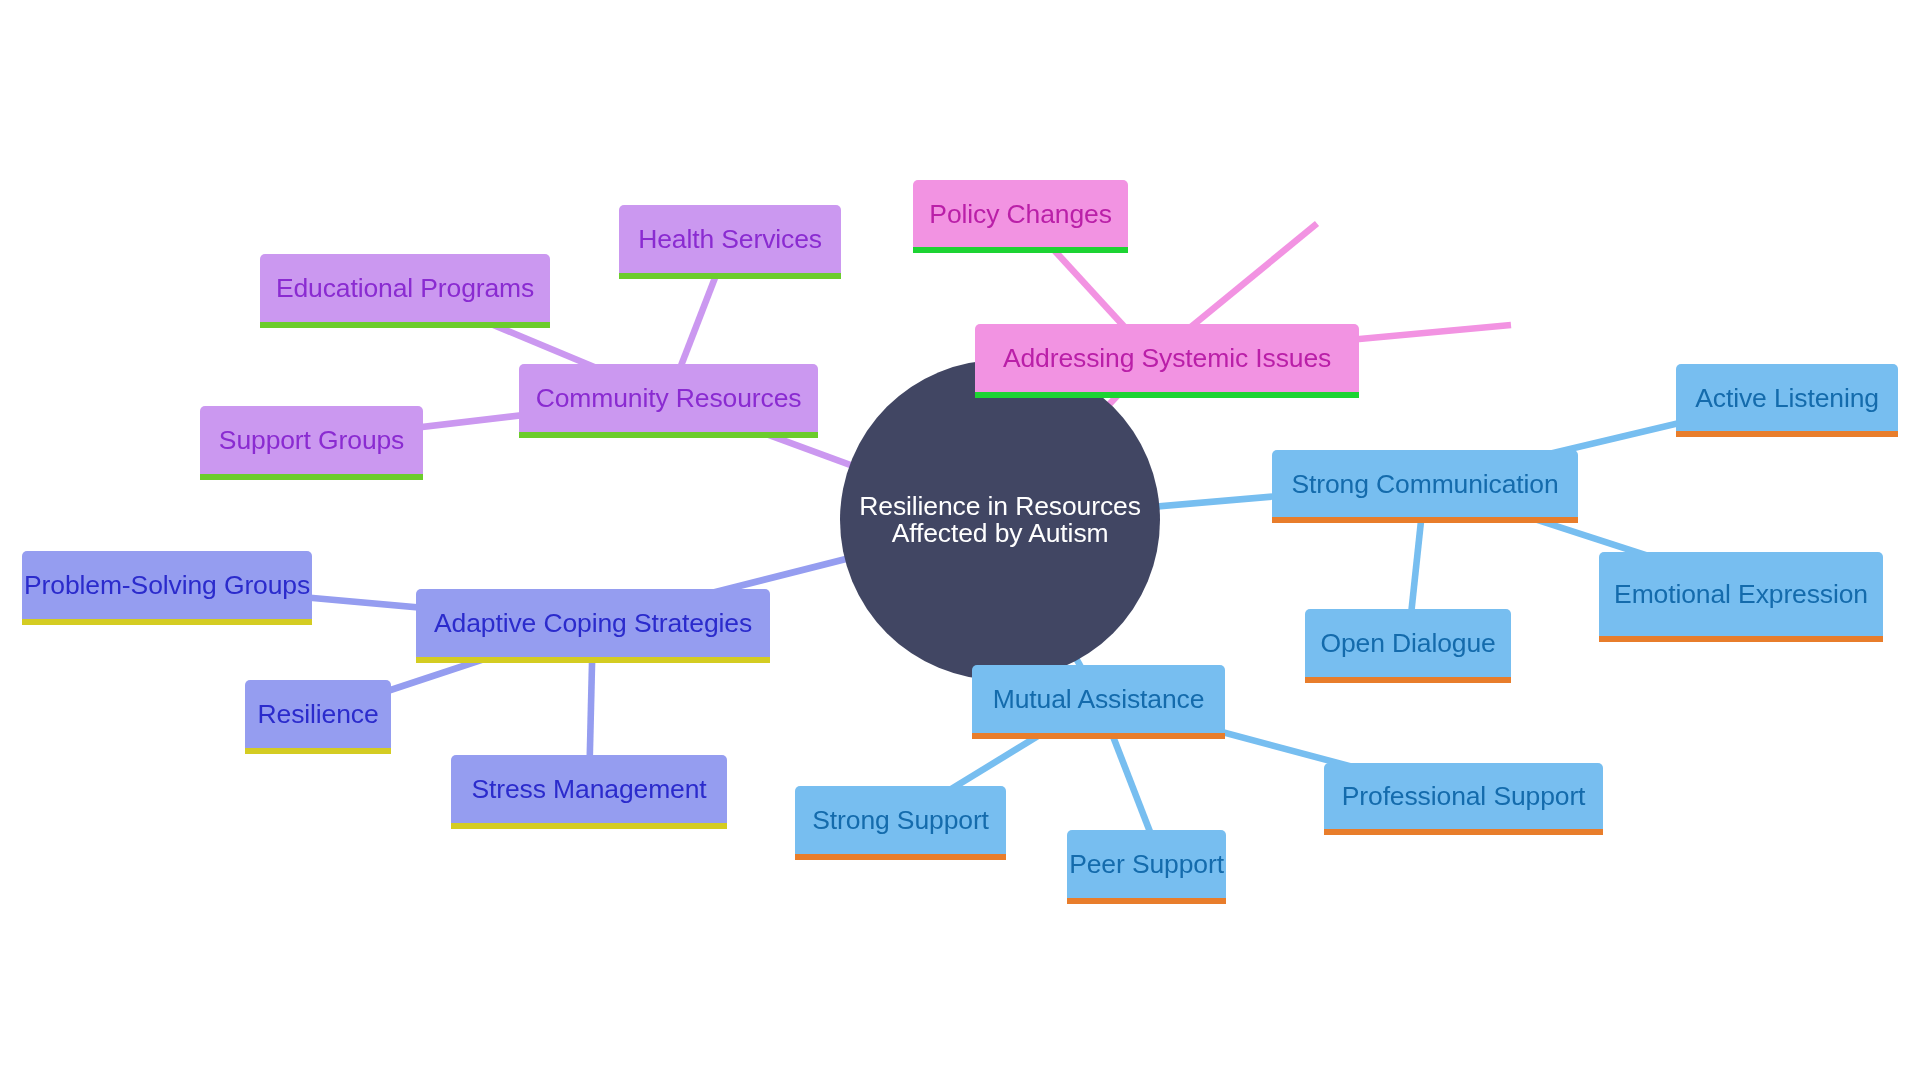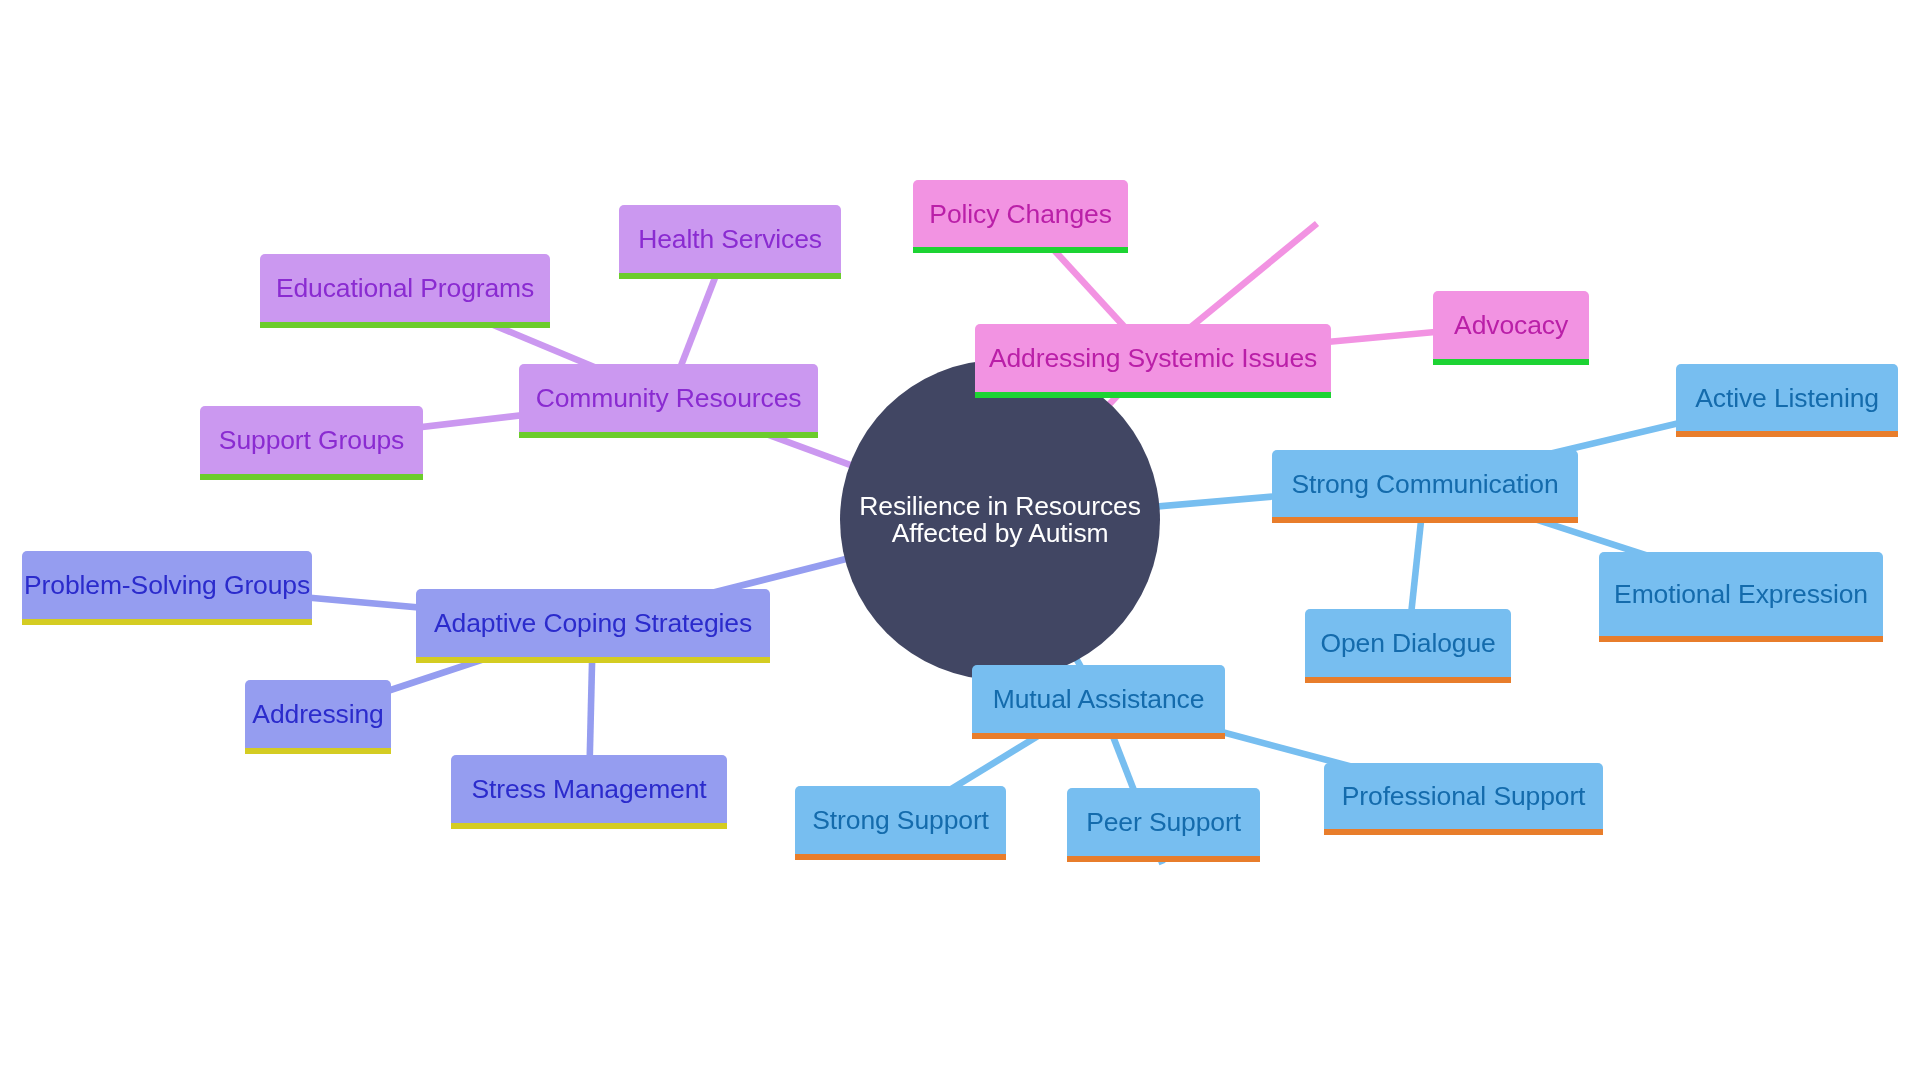--- a/index.html
+++ b/index.html
@@ -54,29 +54,23 @@
     <div class="mm-root" style="left:840px;top:360px;width:320px;height:320px;background:#414663;color:#FFFFFF">
       <div class="root-line">Resilience in Resources</div>
       <div class="root-line">Affected by Autism</div>
     </div>
     <div class="mm-node" style="left:913px;top:180px;width:215px;height:67px">
       <div class="node-box" style="background:#F293E2">
         <span class="node-label" style="color:#BA1FA8">Policy Changes</span>
       </div>
       <div class="node-underline" style="background:#1DD333"></div>
     </div>
-    <div class="mm-node" style="left:975px;top:324px;width:356px;height:68px">
+    <div class="mm-node" style="left:975px;top:324px;width:384px;height:68px">
       <div class="node-box" style="background:#F293E2">
         <span class="node-label" style="color:#BA1FA8">Addressing Systemic Issues</span>
-      </div>
-      <div class="node-underline" style="background:#1DD333"></div>
-    </div>
-    <div class="mm-node" style="left:1433px;top:291px;width:156px;height:68px">
-      <div class="node-box" style="background:#F293E2">
-        <span class="node-label" style="color:#BA1FA8">Advocacy</span>
       </div>
       <div class="node-underline" style="background:#1DD333"></div>
     </div>
     <div class="mm-node" style="left:260px;top:254px;width:290px;height:68px">
       <div class="node-box" style="background:#CB98F0">
         <span class="node-label" style="color:#8A2BD1">Educational Programs</span>
       </div>
       <div class="node-underline" style="background:#6CCC2C"></div>
     </div>
     <div class="mm-node" style="left:619px;top:205px;width:222px;height:68px">
@@ -104,21 +98,21 @@
       <div class="node-underline" style="background:#D4CC22"></div>
     </div>
     <div class="mm-node" style="left:416px;top:589px;width:354px;height:68px">
       <div class="node-box" style="background:#959DF0">
         <span class="node-label" style="color:#2B2BCC">Adaptive Coping Strategies</span>
       </div>
       <div class="node-underline" style="background:#D4CC22"></div>
     </div>
     <div class="mm-node" style="left:245px;top:680px;width:146px;height:68px">
       <div class="node-box" style="background:#959DF0">
-        <span class="node-label" style="color:#2B2BCC">Addressing</span>
+        <span class="node-label" style="color:#2B2BCC">Resilience</span>
       </div>
       <div class="node-underline" style="background:#D4CC22"></div>
     </div>
     <div class="mm-node" style="left:451px;top:755px;width:276px;height:68px">
       <div class="node-box" style="background:#959DF0">
         <span class="node-label" style="color:#2B2BCC">Stress Management</span>
       </div>
       <div class="node-underline" style="background:#D4CC22"></div>
     </div>
     <div class="mm-node" style="left:1272px;top:450px;width:306px;height:67px">
@@ -150,21 +144,21 @@
         <span class="node-label" style="color:#146BAC">Mutual Assistance</span>
       </div>
       <div class="node-underline" style="background:#E87D2B"></div>
     </div>
     <div class="mm-node" style="left:795px;top:786px;width:211px;height:68px">
       <div class="node-box" style="background:#77BEF0">
         <span class="node-label" style="color:#146BAC">Strong Support</span>
       </div>
       <div class="node-underline" style="background:#E87D2B"></div>
     </div>
-    <div class="mm-node" style="left:1067px;top:788px;width:193px;height:68px">
+    <div class="mm-node" style="left:1067px;top:830px;width:159px;height:68px">
       <div class="node-box" style="background:#77BEF0">
         <span class="node-label" style="color:#146BAC">Peer Support</span>
       </div>
       <div class="node-underline" style="background:#E87D2B"></div>
     </div>
     <div class="mm-node" style="left:1324px;top:763px;width:279px;height:66px">
       <div class="node-box" style="background:#77BEF0">
         <span class="node-label" style="color:#146BAC">Professional Support</span>
       </div>
       <div class="node-underline" style="background:#E87D2B"></div>

